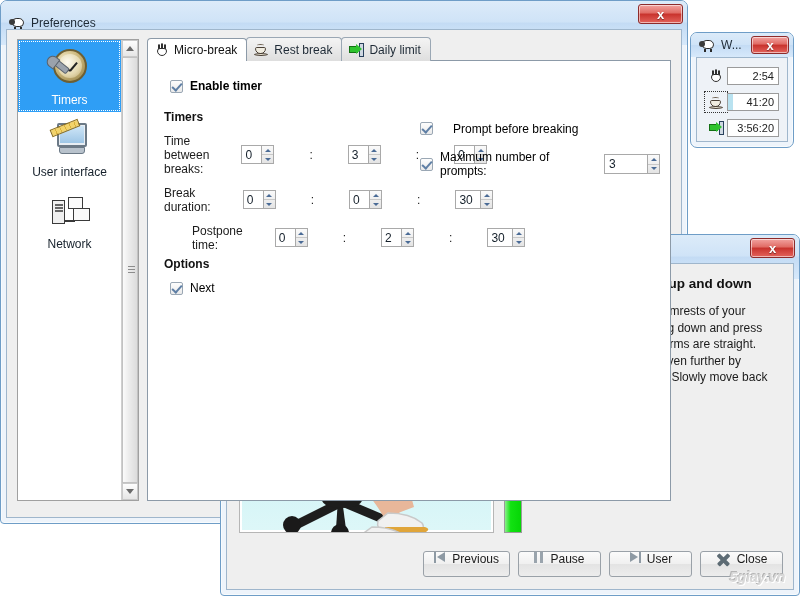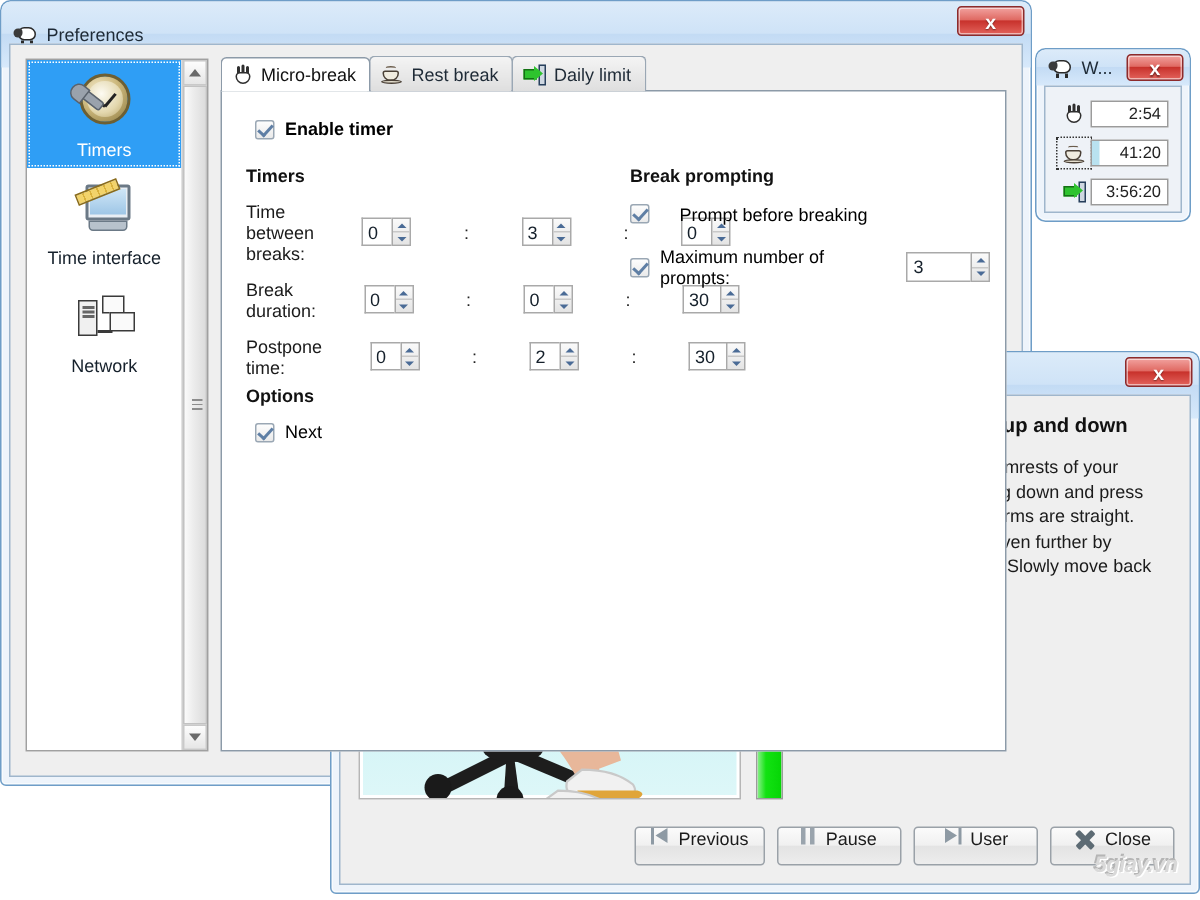--- a/index.html
+++ b/index.html
@@ -323,21 +323,21 @@
           <span class="lbl">Timers</span>
         </div>
 
         <div class="icon-item">
           <div class="icon-glyph ic-ui">
             <span class="mon"></span>
               <span class="scr"></span>
               <span class="base"></span>
               <span class="ruler"></span>
           </div>
-          <span class="lbl">Time interface</span>
+          <span class="lbl">User interface</span>
         </div>
 
         <div class="icon-item">
           <div class="icon-glyph ic-net">
             <span class="tower">
                 <i style="top:3px"></i>
                 <i style="top:6px"></i>
                 <i style="top:9px"></i>
               </span>
             <span class="pc1"></span>
@@ -476,21 +476,21 @@
                       <div>
                         <i class="tri-up"></i>
                       </div>
                       <div>
                         <i class="tri-dn"></i>
                       </div>
                     </span>
                 </span>
               </div>
 
-              <div class="row" style="margin-top:10px;">
+              <div class="row" style="margin-top:10px;margin-left:28px;">
                 <span class="lbl-col">Postpone time:</span>
                 <span class="spin">
                   <input type="text" value="0" style="">
                   <span class="btns">
                       <div>
                         <i class="tri-up"></i>
                       </div>
                       <div>
                         <i class="tri-dn"></i>
                       </div>
@@ -517,21 +517,20 @@
                       </div>
                       <div>
                         <i class="tri-dn"></i>
                       </div>
                     </span>
                 </span>
               </div>
             </div>
 
             <div style="position:absolute; left:256px; top:0; width:240px;">
-              <div class="sect-title">Break prompting</div>
 
               <label class="chk" style="margin-top:12px;gap:20px;">
                 <span class="box checked"></span>
                 <span>Prompt before breaking</span>
               </label>
 
               <div class="row" style="margin-top:12px;">
                 <label class="chk">
                   <span class="box checked"></span>
                   <span>Maximum number of prompts:</span>

